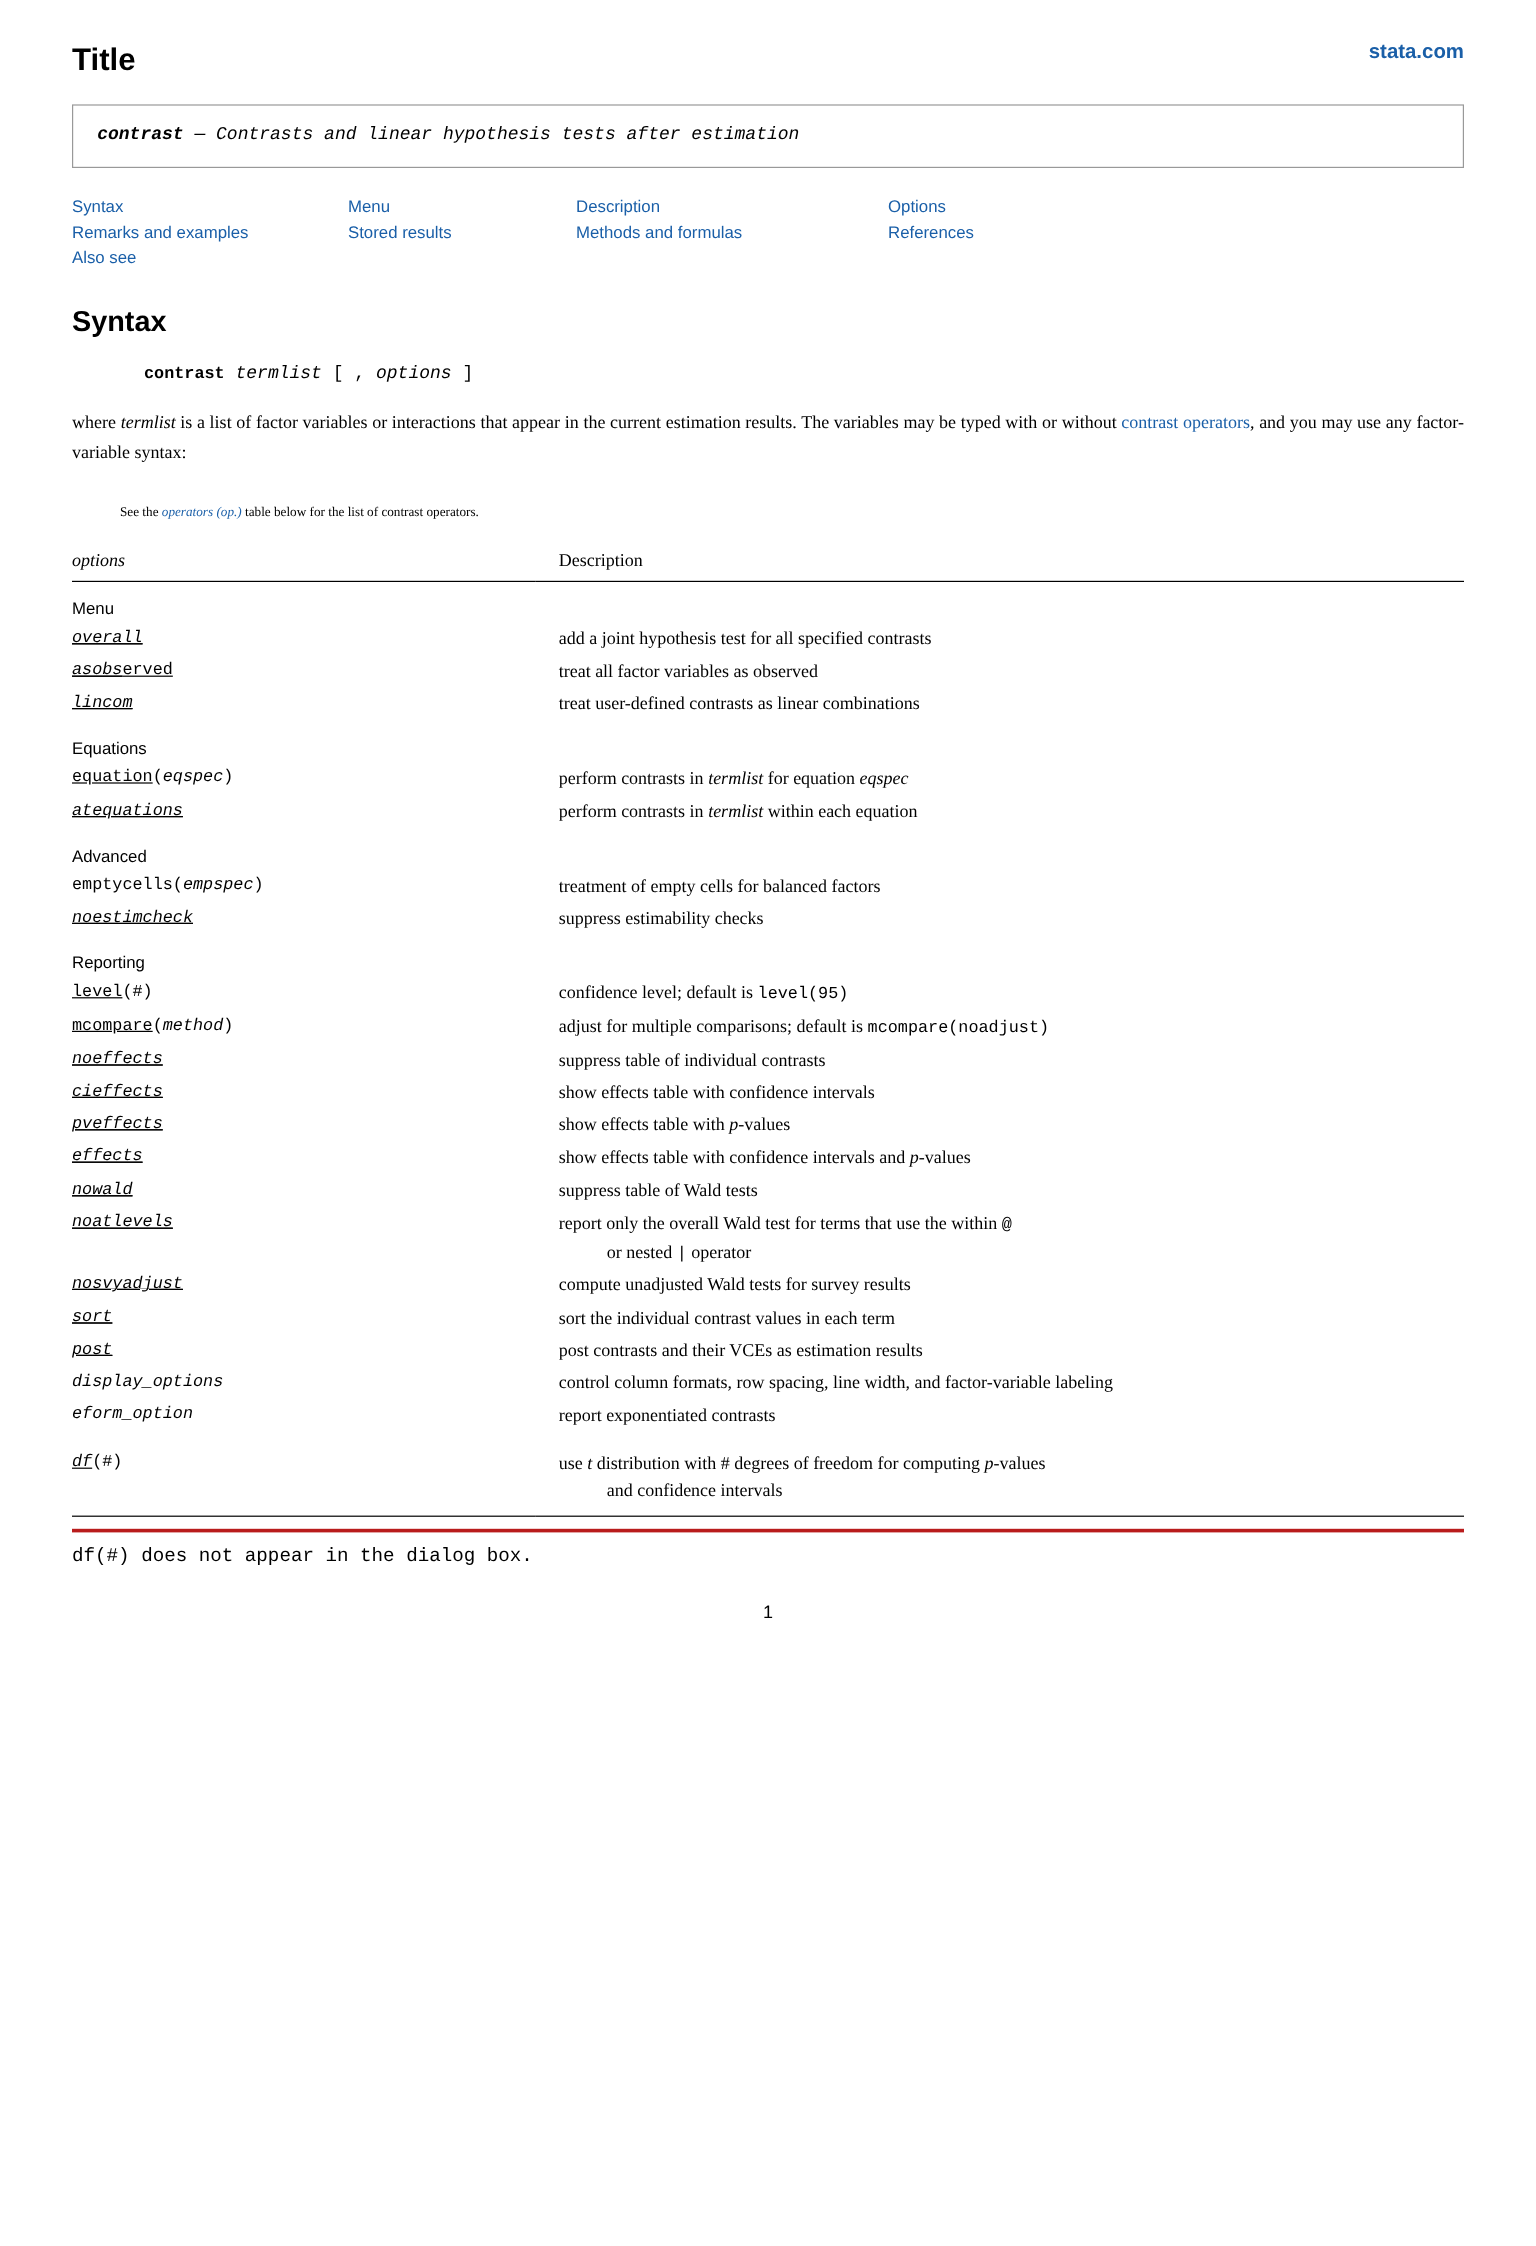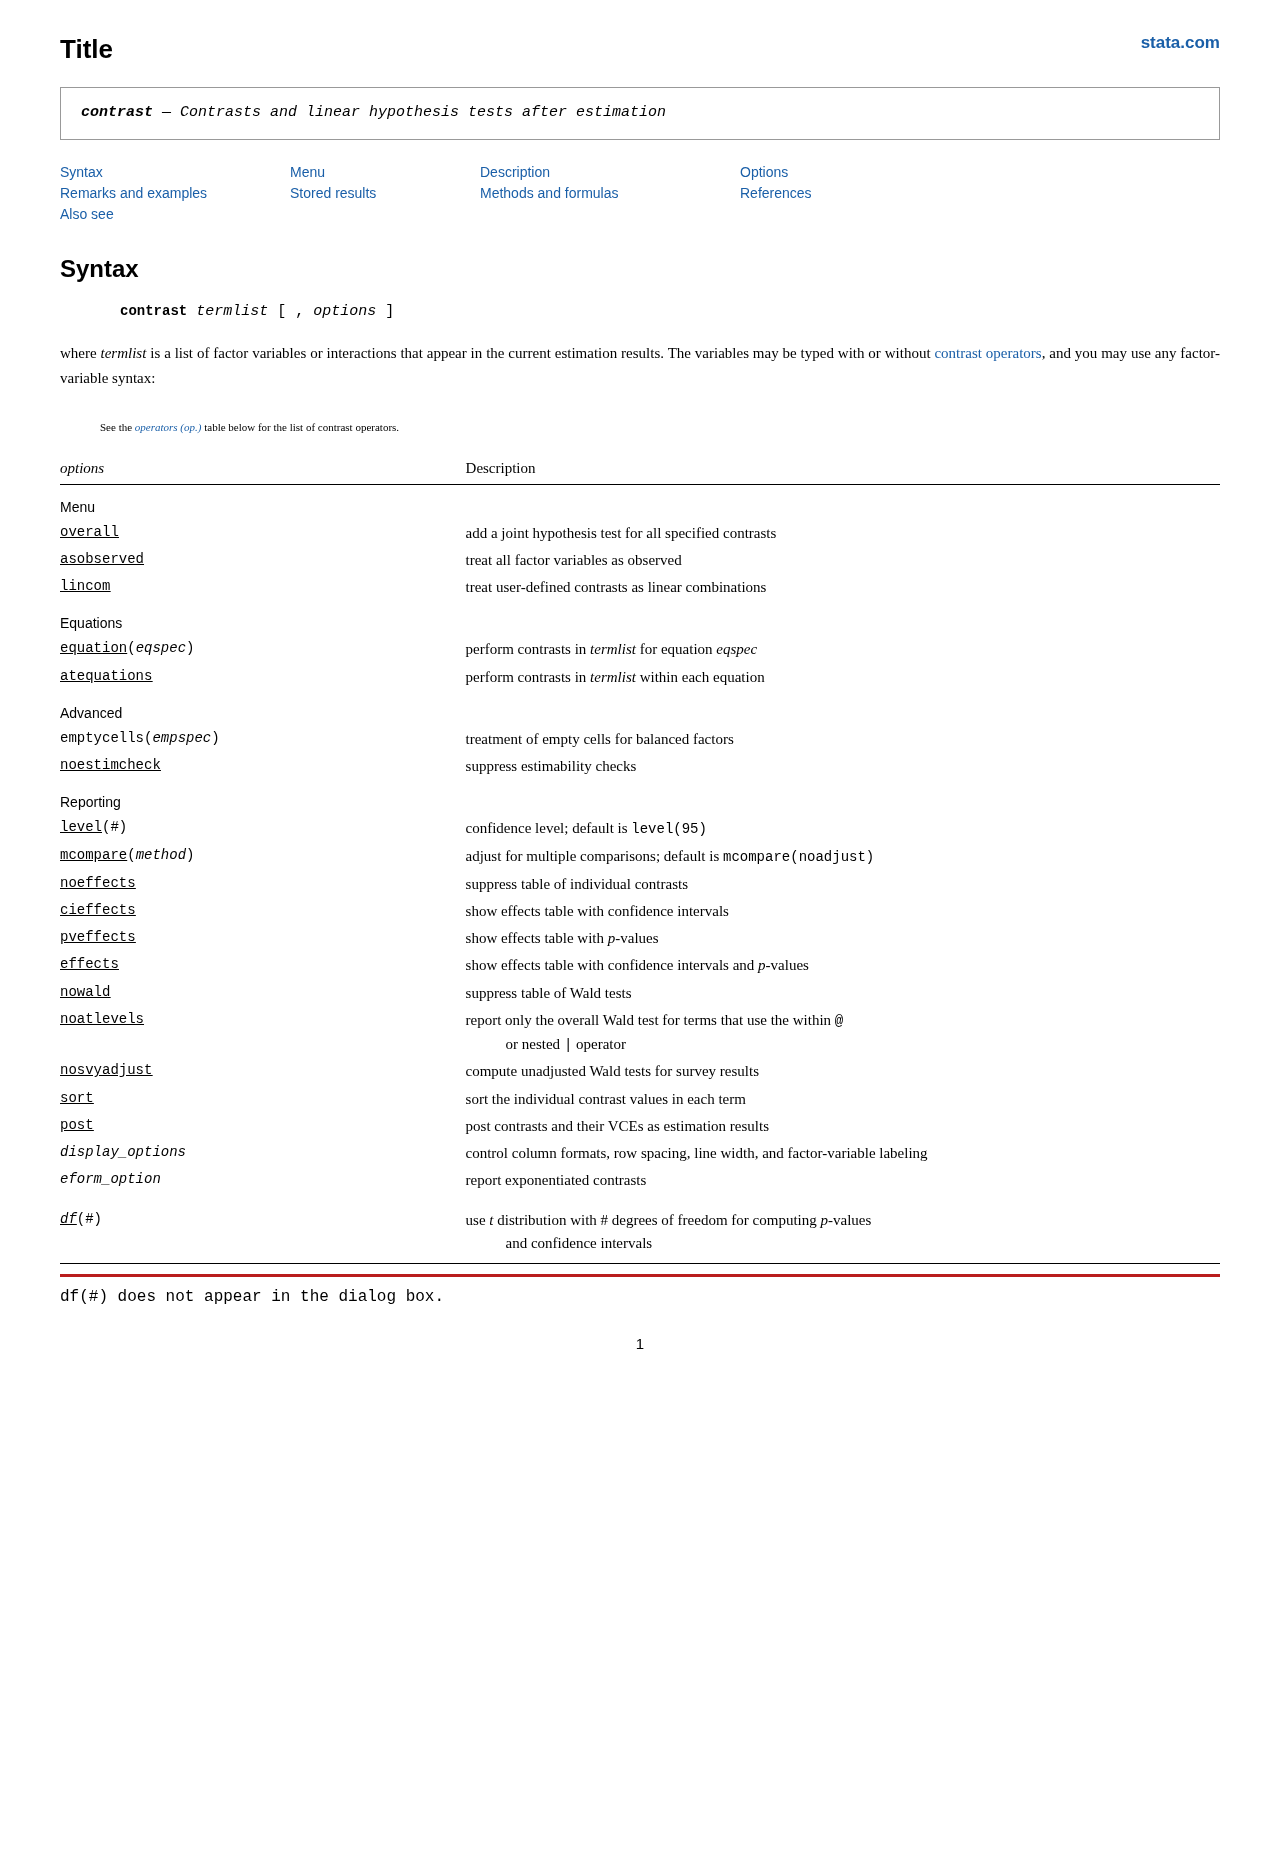--- a/index.html
+++ b/index.html
@@ -146,21 +146,21 @@
       font-size: 16px;
       color: #000;
     }
     .page-number {
       text-align: center;
       font-size: 15px;
       margin-top: 24px;
       font-family: Arial, sans-serif;
     }
     .mono { font-family: 'Courier New', monospace; font-size: 14px; }
-    .underline { text-decoration: underline; }
+    .underline { text-decoration: underline; font-style: italic; }
   </style>
 </head>
 <body>
 
 <div class="page-header">
   <span class="page-title">Title</span>
   <a class="stata-link" href="#">stata.com</a>
 </div>
 
 <div class="doc-header-box">

